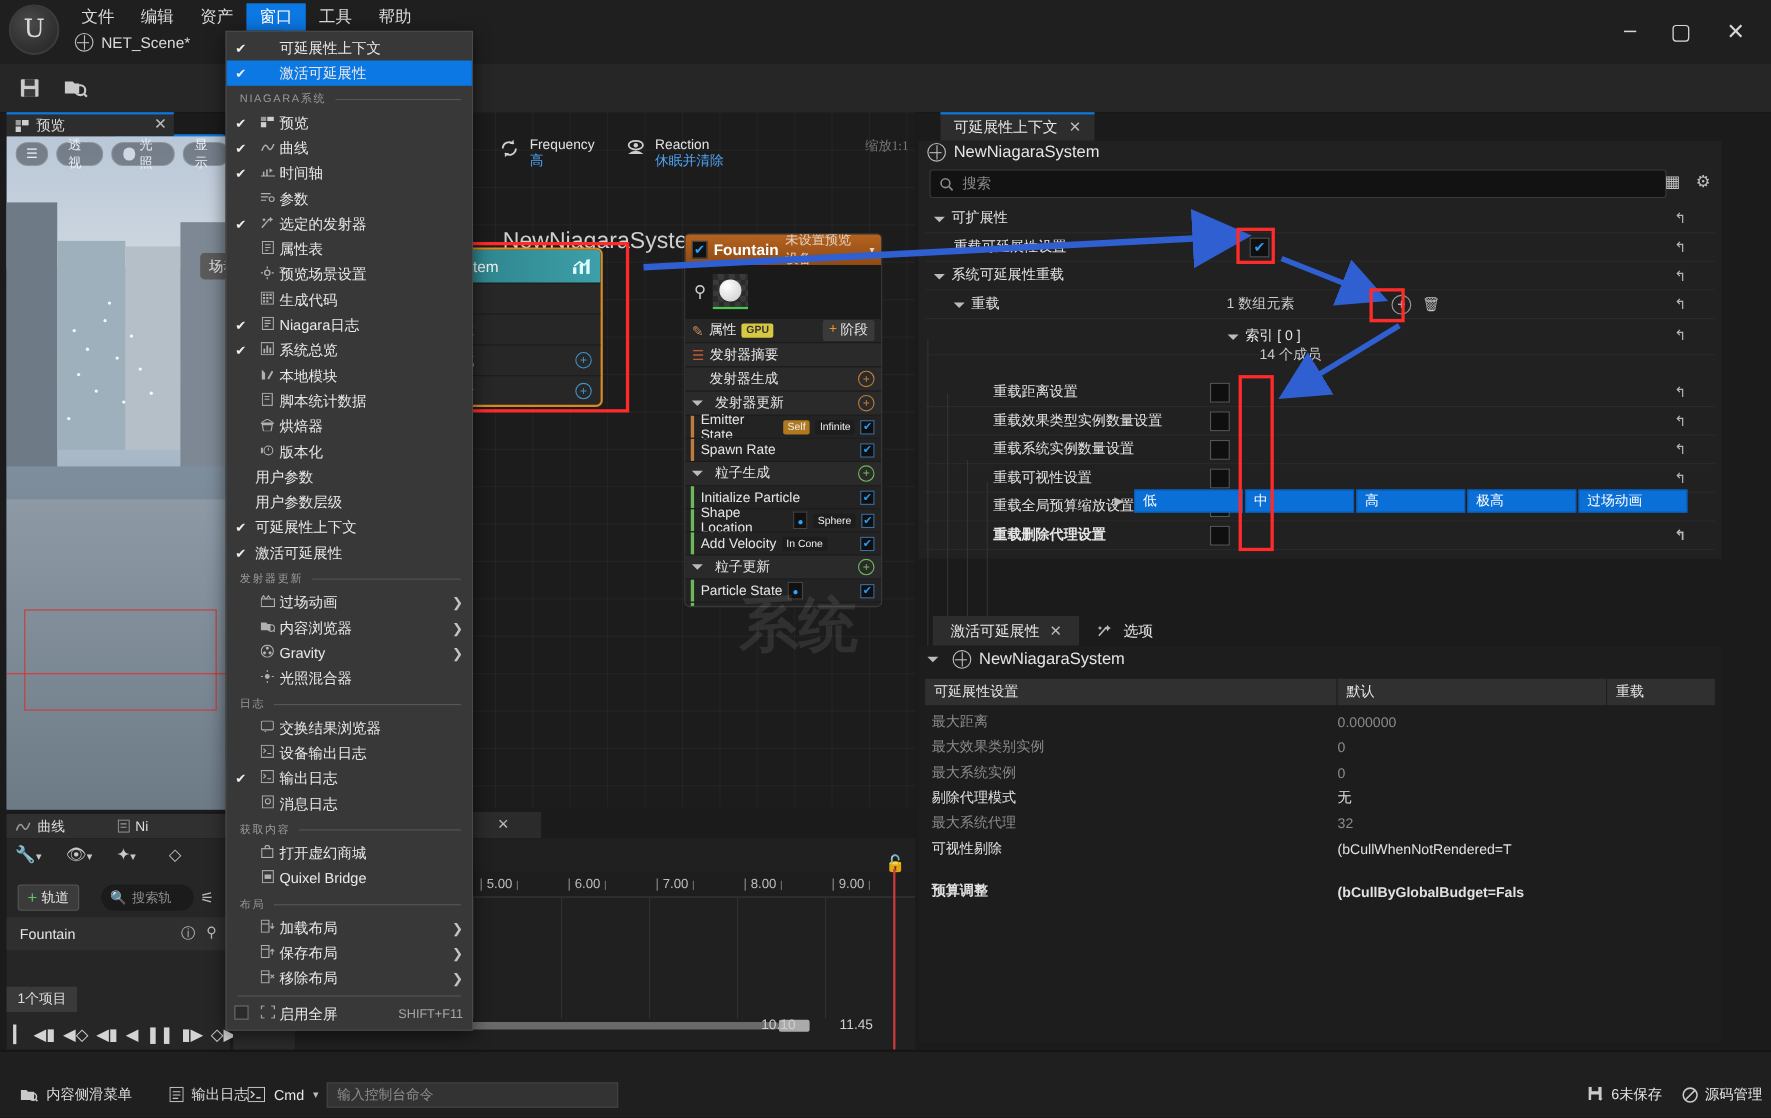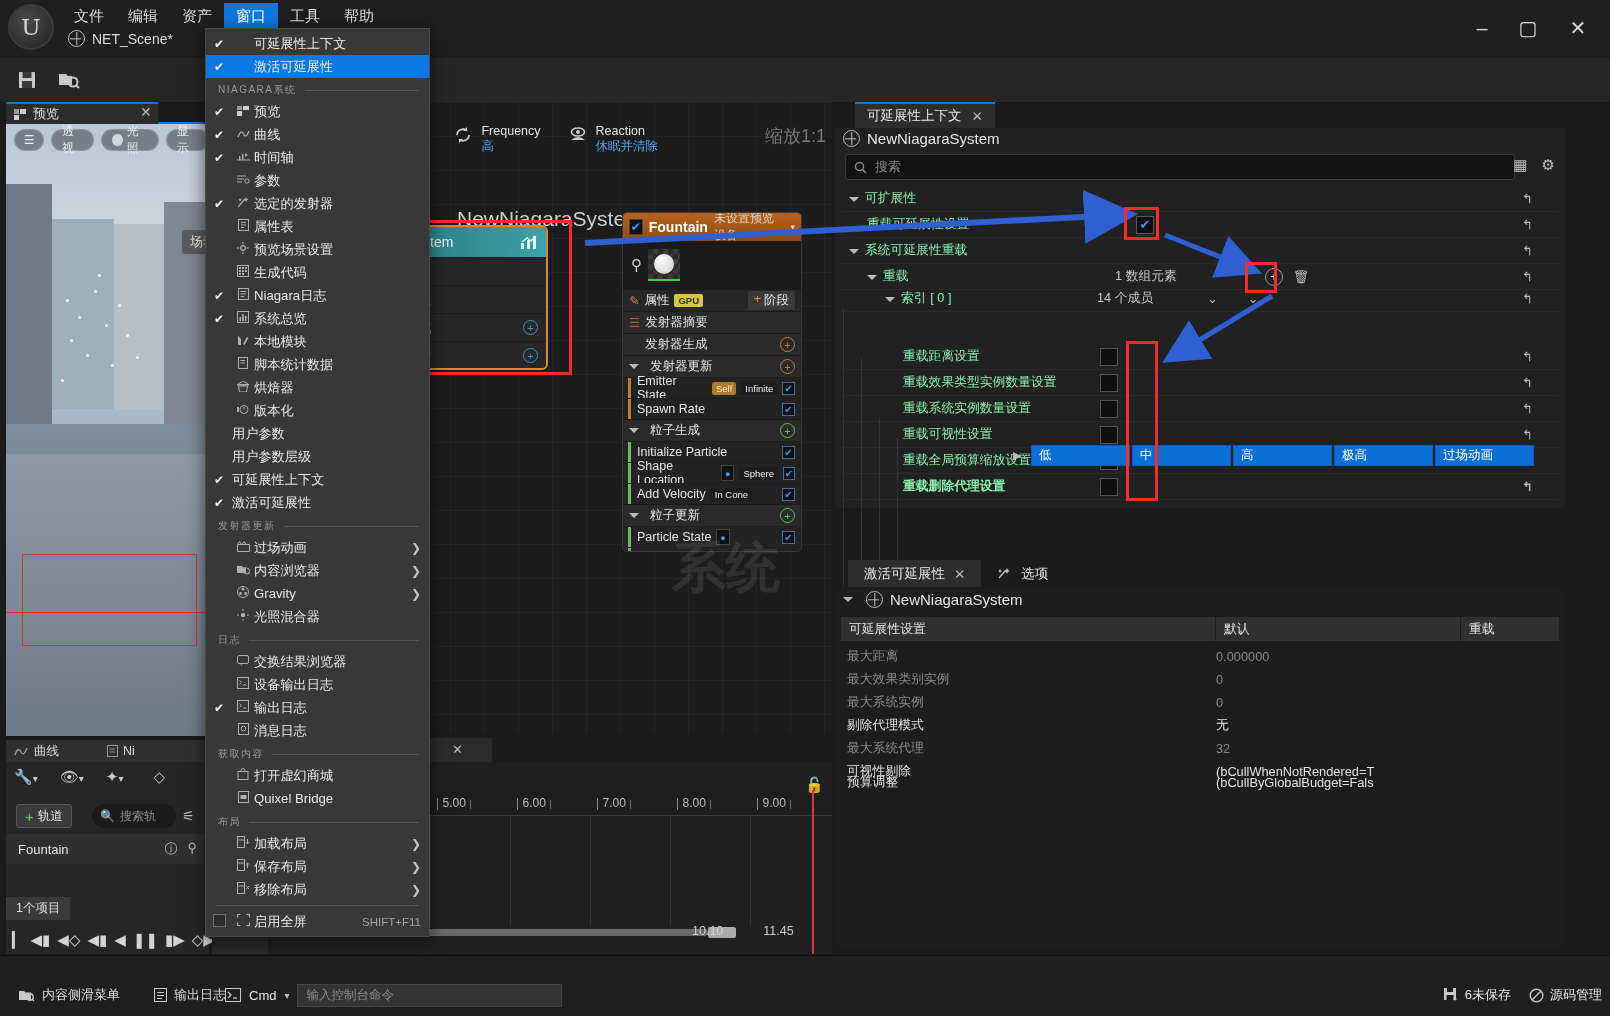--- a/index.html
+++ b/index.html
@@ -71,21 +71,21 @@
                       linear-gradient(90deg, rgba(255,255,255,.035) 1px, transparent 1px);
      background-size:34px 34px; }
   #graph-tab{ left:218px; top:28px; height:30px; background:#2d2d2d; padding:0 14px;
      display:flex; align-items:center; gap:8px; font-size:13px; }
   #sys-hdr{ position:absolute; left:75px; top:22px; display:flex; gap:26px; align-items:flex-start; }
   .sysprop{ display:flex; gap:7px; align-items:flex-start; }
   .sysprop .pi{ width:22px; height:22px; color:#cfcfcf; }
   .sp-lbl{ font-size:12.5px; color:#e3e3e3; line-height:15px;}
   .sp-val{ font-size:12.5px; color:#4ea3f5; line-height:15px;}
   #sysname{ position:absolute; left:245px; top:105px; font-size:21px; color:#cfcfcf; }
-  #zoomlbl{ position:absolute; right:6px; top:22px; font-size:18px; color:#777; }
+  #zoomlbl{ position:absolute; right:6px; top:22px; font-size:12px; color:#777;font-family:Liberation Serif, serif; }
 
   
   #sysnode{ position:absolute; left:196px; top:123px; width:140px; height:145px;
      background:#272727; border:2px solid #d98a20; border-radius:6px; overflow:hidden;}
   #sysnode .nhdr{ height:30px; background:linear-gradient(90deg,#2c7f87,#3da0aa);
      display:flex; align-items:center; justify-content:space-between; padding:0 6px; font-size:14px; color:#eee;}
   .snrow{ height:28px; display:flex; align-items:center; justify-content:space-between;
      padding:0 8px; font-size:13px; border-top:1px solid #1d1d1d; }
   #cutbadge{ position:absolute; left:-30px; top:128px; background:#5a5a5a; color:#eee;
      font-size:13px; padding:3px 8px; border-radius:4px; }
@@ -137,21 +137,21 @@
   #rt-tab{ left:855px; top:102px; height:26px; background:#2d2d2d; padding:0 12px;
      display:flex; align-items:center; gap:10px; font-size:13.5px; border-top:2px solid #0b78e3;}
   #rtop{ left:835px; top:128px; width:730px; height:380px; background:#212121; }
   #rt-title{ position:absolute; left:8px; top:2px; display:flex; align-items:center; gap:7px; font-size:15px;}
   #rt-search{ position:absolute; left:10px; top:26px; width:670px; height:26px; background:#121212;
      border:1px solid #3a3a3a; border-radius:3px; display:flex; align-items:center; gap:8px; padding:0 8px;
      font-size:13px; color:#8a8a8a; }
   #rt-icons{ position:absolute; right:10px; top:28px; display:flex; gap:14px; color:#c0c0c0; font-size:15px;}
   .prow{ position:absolute; left:6px; width:718px; height:26px; display:flex; align-items:center;
      border-bottom:1px solid #2a2a2a; font-size:12.8px; }
-  .prow .nm{ color:#86efac; }
+  .prow .nm{ color:#e5e5e5; }
   .prow .revert{ position:absolute; right:26px; color:#b5b5b5; font-size:13px; }
   .tri{ display:inline-block; width:0;height:0; border-left:5px solid #bbb; border-top:4px solid transparent;
      border-bottom:4px solid transparent; margin-right:6px;}
   .tri.down{ border-left:5px solid transparent; border-right:5px solid transparent; border-top:5px solid #bbb; border-bottom:0;}
   .indentline{ position:absolute; width:1px; background:#333; }
   .boolbox{ width:18px;height:18px;background:#0f0f0f;border:1px solid #555; display:flex;align-items:center;justify-content:center;}
   .boolbox.on{ color:#2a9cf5; font-size:13px;}
   .qbtn{ width:18px;height:18px;border:1px solid #9a9a9a;border-radius:50%;display:flex;align-items:center;
      justify-content:center;font-size:13px;color:#ddd;}
   #qualtabs{ position:absolute; left:196px; top:317px; display:flex; gap:2px; }
@@ -596,21 +596,21 @@
         <span class="nm" style="padding-left:8px; width:292px; display:inline-block;"><span class="tri down"></span><span>系统可延展性重载</span></span>
         <span class="revert">↰</span>
       </div>
       <div class="prow" style="top: 136px;">
         <span class="nm" style="padding-left:26px; width:274px; display:inline-block;"><span class="tri down"></span><span>重载</span></span>
         <span style="width:150px;color:#c9c9c9;">1 数组元素</span>
         <span class="qbtn">+</span>
         <span style="margin-left:10px;color:#bdbdbd;">🗑</span>
         <span class="revert">↰</span>
       </div>
-      <div class="prow" style="top: 158px;">
+      <div class="prow" style="top: 169px; flex-direction: column;">
         <span class="nm" style="padding-left:44px; width:256px; display:inline-block;"><span class="tri down"></span><span>索引 [ 0 ]</span></span>
         <span style="width:110px;color:#c9c9c9;">14 个成员</span>
         <span style="color:#bdbdbd;margin-right:30px;">⌄</span>
         <span style="color:#bdbdbd;">⌄</span>
         <span class="revert">↰</span>
       </div>
       <div class="prow" style="top: 216px;">
         <span class="nm" style="padding-left:62px; width:238px; display:inline-block;"><span>重载距离设置</span></span>
         <span style="width:60px;display:flex;justify-content:center;">
           <span class="boolbox"></span>
@@ -726,21 +726,21 @@
       <div class="drow" style="top: 150px;">
         <span class="c1" style="color:#8b8b8b;">最大系统代理</span>
         <span class="c2" style="color:#8b8b8b;">32</span>
         <span style="color:#8b8b8b;"></span>
       </div>
       <div class="drow" style="top: 173px;">
         <span class="c1" style="color:#e2e2e2;">可视性剔除</span>
         <span class="c2" style="color:#e2e2e2;">(bCullWhenNotRendered=T</span>
         <span style="color:#e2e2e2;"></span>
       </div>
-      <div class="drow" style="top: 184px;">
+      <div class="drow" style="top: 212px; font-weight: bold;">
         <span class="c1" style="color:#e2e2e2;">预算调整</span>
         <span class="c2" style="color:#e2e2e2;">(bCullByGlobalBudget=Fals</span>
         <span style="color:#e2e2e2;"></span>
       </div>
     </div>
 </div>
 
 <svg id="arrowsvg">
   <defs>
     <marker id="ah" markerWidth="9" markerHeight="9" refX="6" refY="4.5" orient="auto">

